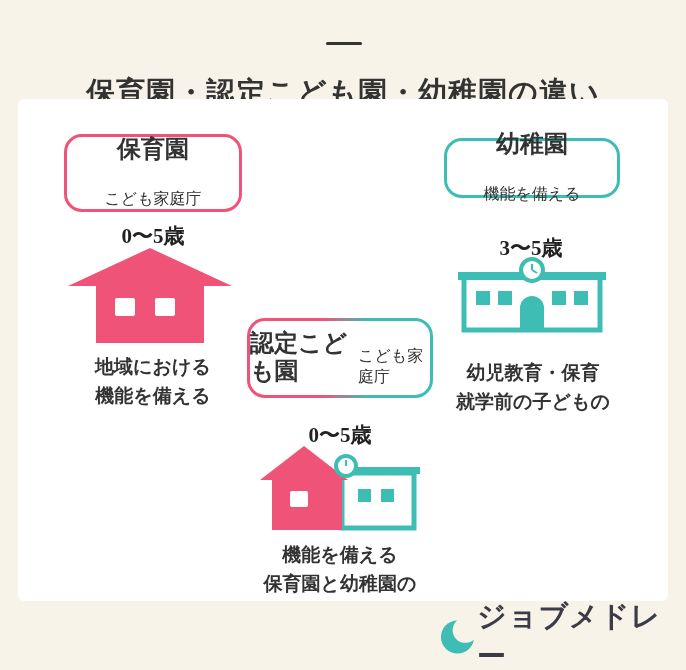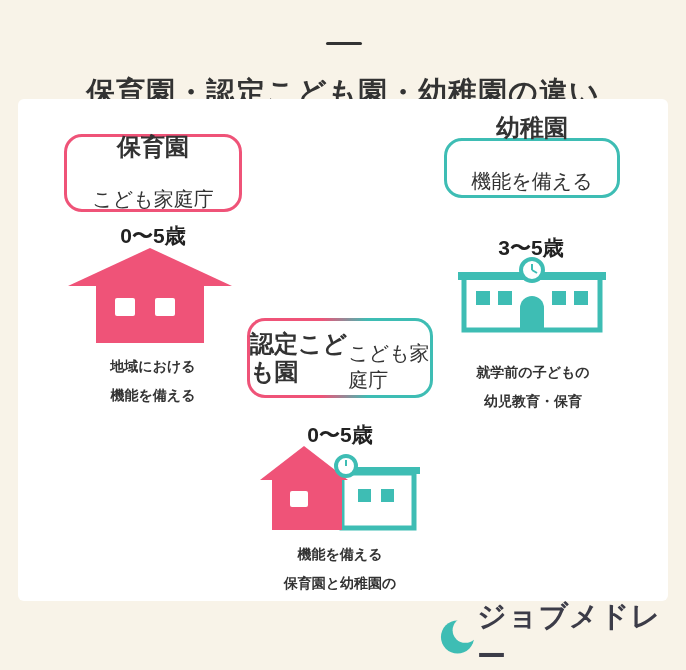--- a/index.html
+++ b/index.html
@@ -7,42 +7,42 @@
     --teal:#3ebdb4;
     --cream:#f8f3e8;
     --text:#333333;
     --logo_text:#3c3c48;
   }
   *{box-sizing:border-box;}
   body{margin:0;background:#ddd;}
   .page{
     position:relative;width:686px;height:670px;margin:0 auto;
     background:var(--cream);
-    font-family:Liberation Sans, sans-serif;
+    font-family:Liberation Serif, serif;
     color:var(--text);overflow:hidden;padding-left:24px;
   }
   .top-dash{position:absolute;left:326px;top:42px;width:36px;height:3px;background:#333;border-radius:2px;}
   .page-title{position:absolute;left:0;right:0;top:54px;text-align:center;
     font-size:29px;font-weight:bold;letter-spacing:1px;color:var(--text);}
   .card{position:absolute;left:18px;top:99px;width:650px;height:502px;background:#ffffff;border-radius:6px;}
 
   .badge{position:absolute;background:#fff;border-radius:18px;
     display:flex;flex-direction:column;align-items:center;justify-content:center;gap:8px;}
   .badge.pink{border:3px solid var(--pink);}
   .badge.teal{border:3px solid var(--teal);}
   .badge-name{font-size:24px;font-weight:bold;color:var(--text);line-height:1.15;}
-  .badge-agency{font-size:20px;color:var(--text);margin-top:18px;}
+  .badge-agency{font-size:16px;color:var(--text);margin-top:18px;}
 
   .badge-gradient{position:absolute;border-radius:18px;padding:3px;
     background:linear-gradient(90deg,var(--pink) 40%,var(--teal) 65%);}
   .badge-inner{width:100%;height:100%;background:#fff;border-radius:15px;
     display:flex;flex-direction:row;align-items:center;justify-content:center;}
 
   .age-label{position:absolute;text-align:center;font-size:21px;font-weight:bold;color:#222;}
-  .desc{position:absolute;text-align:center;font-size:14px;font-weight:bold;
+  .desc{position:absolute;text-align:center;font-size:19px;font-weight:bold;
     color:var(--text);line-height:29px;}
 
   .illus{position:absolute;}
   .fill-pink{fill:var(--pink);}
   .fill-teal{fill:var(--teal);}
   .fill-cream{fill:var(--cream);}
   .stroke-teal{stroke:var(--teal);fill:#fff;}
   .stroke-teal-line{stroke:var(--teal);fill:none;}
 
   .logo{position:absolute;left:438px;top:616px;height:42px;display:flex;align-items:center;}
@@ -72,43 +72,43 @@
     <rect x="28" y="40" width="108" height="57" class="fill-pink"></rect>
     <rect x="47" y="52" width="20" height="18" rx="2" fill="#ffffff"></rect>
     <rect x="87" y="52" width="20" height="18" rx="2" fill="#ffffff"></rect>
   </svg>
 
   <div class="desc" style="left:40px;top:352px;width:226px;">
     <div>地域における</div>
     <div>機能を備える</div>
   </div>
 
-  <div class="badge teal" style="left:444px;top:138px;width:176px;height:60px;justify-content:flex-end;">
+  <div class="badge teal" style="left:444px;top:138px;width:176px;height:60px;">
     <div class="badge-name">幼稚園</div>
     <div class="badge-agency">機能を備える</div>
   </div>
 
   <div class="age-label" style="left:443px;top:234px;width:176px;">3〜5歳</div>
 
   <svg class="illus" style="left:458px;top:256px;" width="148" height="78" viewBox="0 0 148 78">
     <rect x="6" y="21" width="136" height="53" class="stroke-teal" stroke-width="5"></rect>
     <rect x="0" y="16" width="148" height="8" class="fill-teal"></rect>
     <circle cx="74" cy="14" r="11" class="stroke-teal" stroke-width="4"></circle>
     <line x1="74" y1="14" x2="74" y2="8" class="stroke-teal-line" stroke-width="2"></line>
     <line x1="74" y1="14" x2="79" y2="17" class="stroke-teal-line" stroke-width="2"></line>
     <rect x="18" y="35" width="14" height="14" class="fill-teal"></rect>
     <rect x="40" y="35" width="14" height="14" class="fill-teal"></rect>
     <rect x="94" y="35" width="14" height="14" class="fill-teal"></rect>
     <rect x="116" y="35" width="14" height="14" class="fill-teal"></rect>
     <path d="M62 74 v-22 a12 12 0 0 1 24 0 v22 z" class="fill-teal"></path>
   </svg>
 
   <div class="desc" style="left:420px;top:358px;width:226px;">
+    <div>幼児教育・保育</div>
     <div>就学前の子どもの</div>
-    <div>幼児教育・保育</div>
   </div>
 
   <div class="badge-gradient" style="left:247px;top:318px;width:186px;height:80px;">
     <div class="badge-inner">
       <div class="badge-name">認定こども園</div>
       <div class="badge-agency">こども家庭庁</div>
     </div>
   </div>
 
   <div class="age-label" style="left:250px;top:421px;width:180px;">0〜5歳</div>

